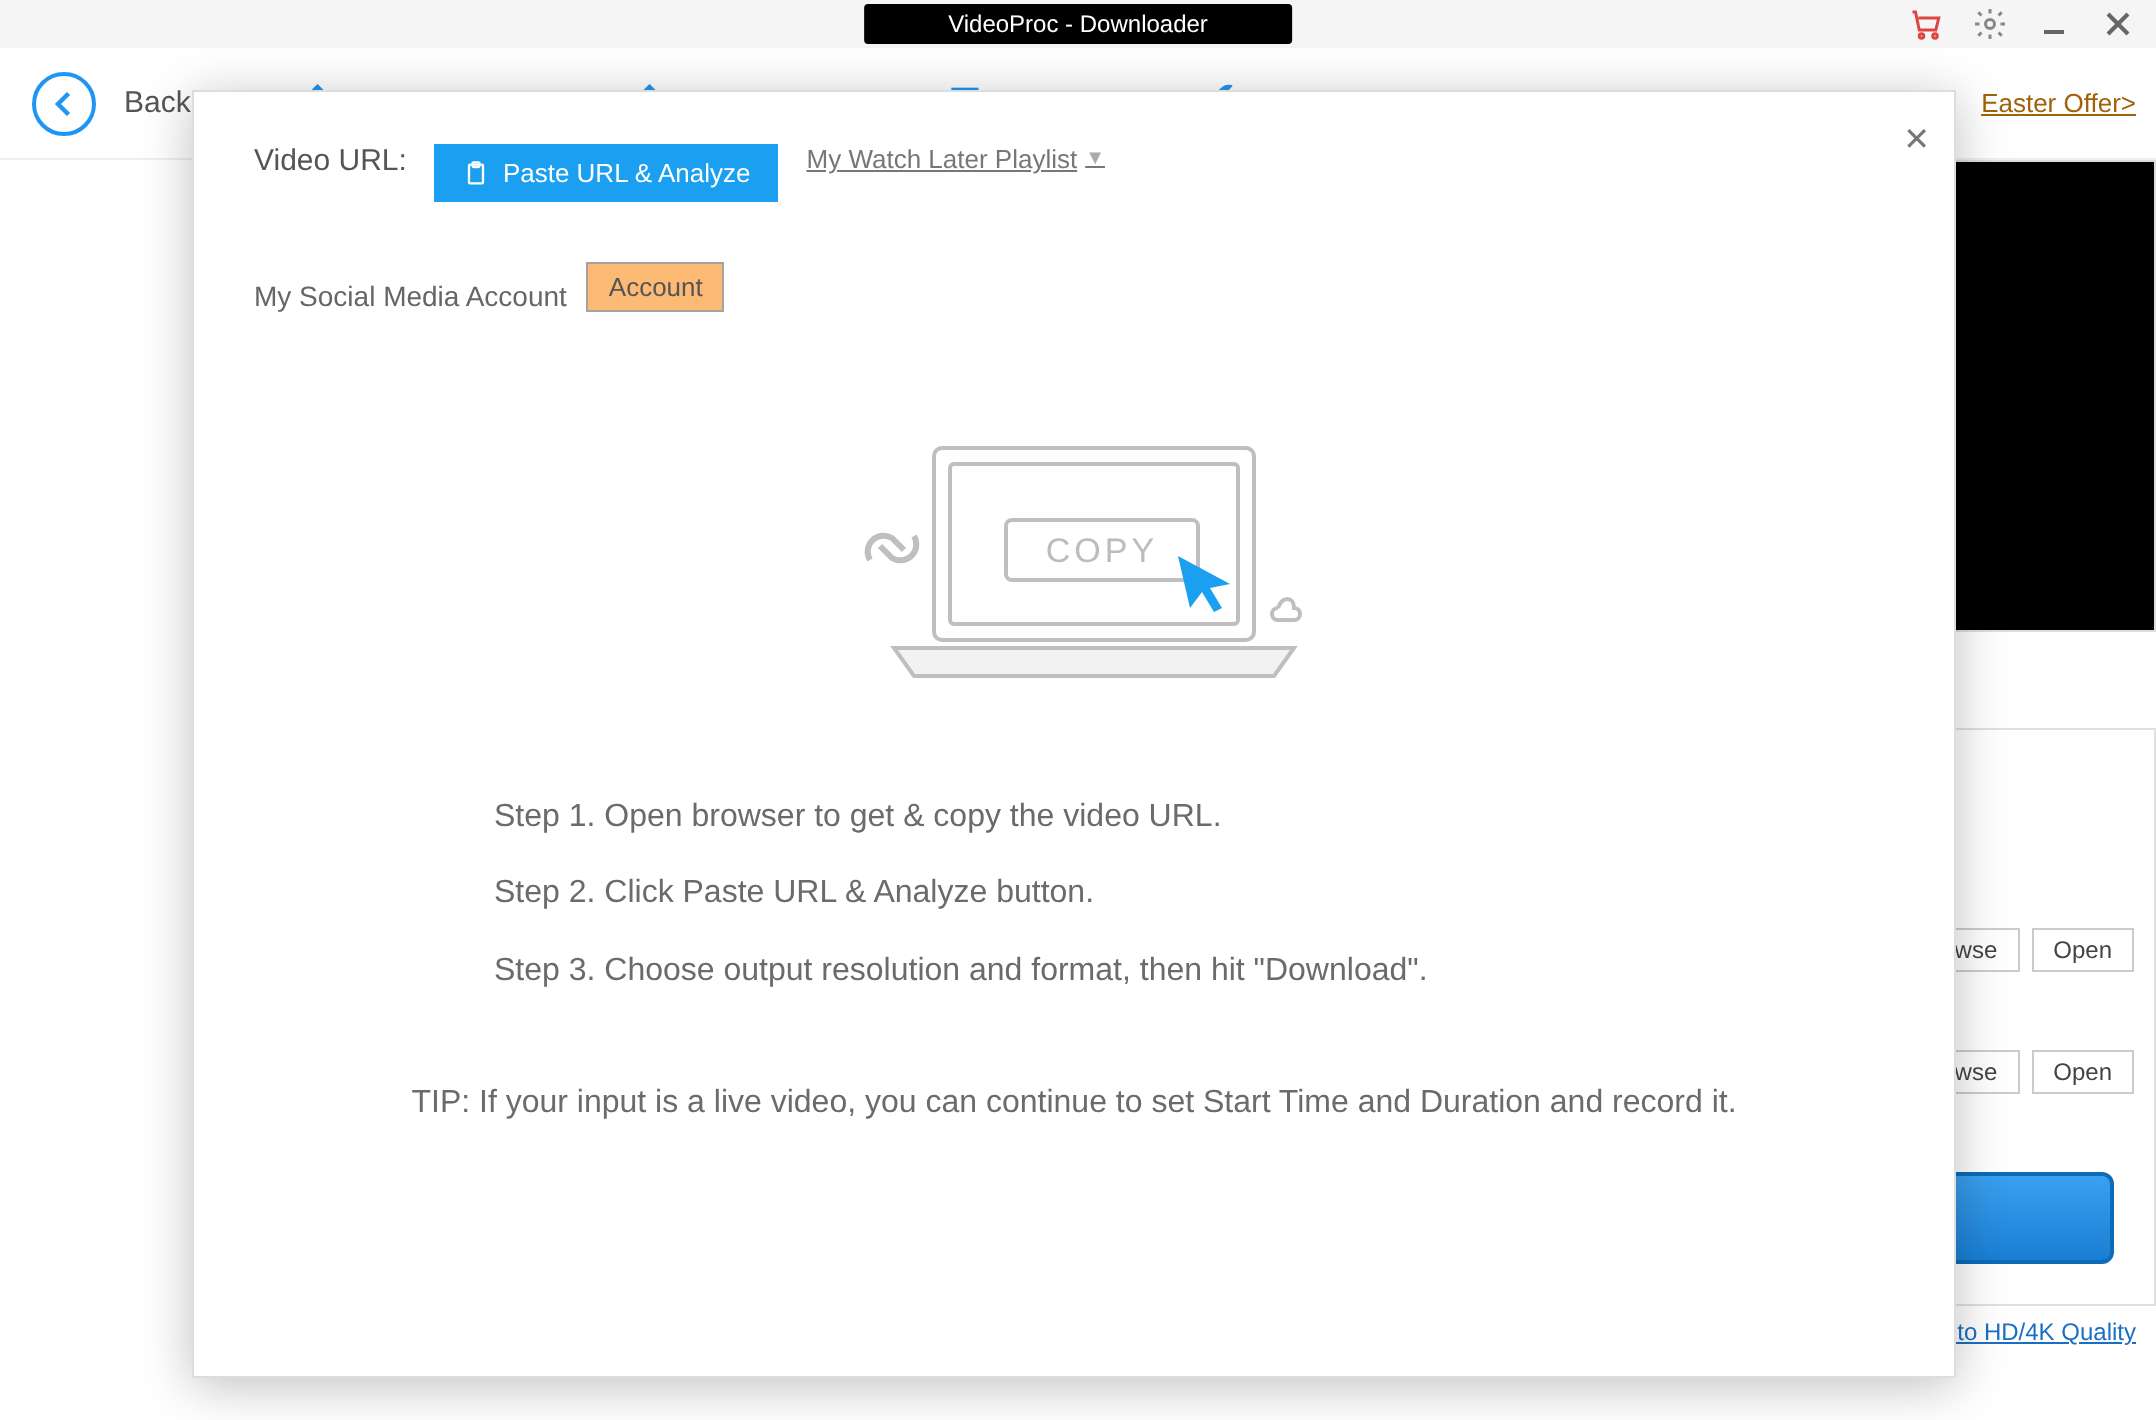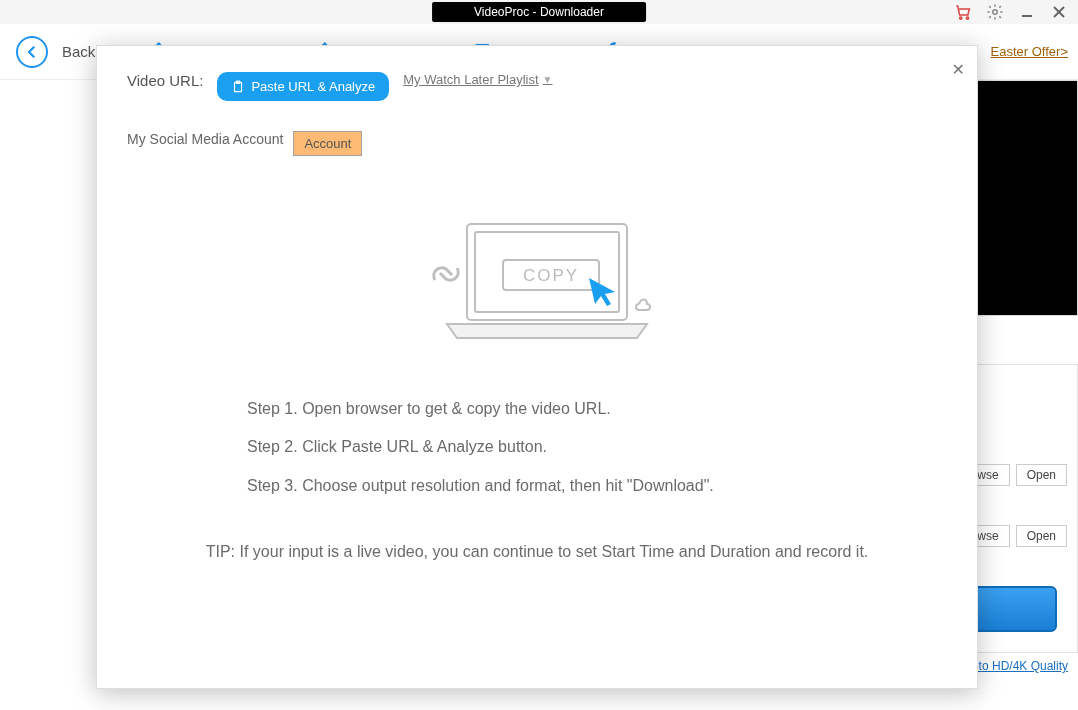--- a/index.html
+++ b/index.html
@@ -18,26 +18,26 @@
 .bg-side{border:1px solid #e0e0e0;margin-top:48px;font-size:13px;color:#555;padding:12px 10px}
 .bg-row{display:flex;justify-content:flex-end;gap:6px;margin-bottom:12px;align-items:center}
 .bg-row .txt{margin-right:auto;color:#666}
 .bg-btn{border:1px solid #ccc;background:#fff;font-size:12px;padding:3px 10px;cursor:pointer;color:#444}
 .bg-dl{height:46px;background:linear-gradient(#3aa0f0,#1a7fd4);border:2px solid #0d6bb8;border-radius:6px;margin:8px 10px 8px auto;width:180px}
 .bg-link{font-size:12px;color:#1a6fc4;text-decoration:underline;text-align:right;padding:6px 10px;cursor:pointer}
 .modal{position:absolute;left:96px;top:45px;width:882px;height:644px;background:#fff;box-shadow:0 4px 24px rgba(0,0,0,.25);border:1px solid #ddd}
 .modal-close{position:absolute;right:12px;top:14px;cursor:pointer;color:#777;font-size:16px}
 .m-head{padding:26px 30px 0 30px;display:flex;align-items:flex-start;gap:14px}
 .m-head .lbl{font-size:15px;color:#555}
-.paste-btn{background:#1a9ff1;color:#fff;border:none;padding:7px 14px;font-size:13px;border-radius:10px;cursor:pointer;display:flex;align-items:center;gap:6px}
+.paste-btn{background:#1a9ff1;color:#fff;border:none;padding:7px 14px;font-size:13px;border-radius:0;cursor:pointer;display:flex;align-items:center;gap:6px}
 .watch-link{font-size:13px;color:#777;text-decoration:underline;cursor:pointer;display:flex;align-items:center;gap:4px}
 .url-row{padding:14px 30px 0 30px;display:flex;gap:22px}
 .url-input{flex:1;border:1px solid #cfcfcf;padding:6px 10px;font-size:13px;color:#888;background:#fff}
 .analyze-btn{background:#35b3ff;color:#fff;border:none;padding:7px 28px;font-size:14px;border-radius:2px;cursor:pointer}
-.social-row{padding:30px 30px 0 30px;display:flex;align-items:flex-start;gap:10px;font-size:14px;color:#666}
+.social-row{padding:30px 30px 0 30px;display:flex;align-items:flex-end;gap:10px;font-size:14px;color:#666}
 .account-btn{border:1px solid #a3a3a3;background:#fdba74;padding:4px 10px;font-size:13px;cursor:pointer;color:#555}
 .illus{display:flex;justify-content:center;margin-top:60px}
 .steps{margin:44px auto 0 auto;width:580px;font-size:16px;color:#6b6b6b;line-height:2.4}
 .tip{text-align:center;margin-top:38px;font-size:16px;color:#6b6b6b}
 </style>
 </head>
 <body>
 
 <div class="titlebar">
   <div class="titlebar-center">VideoProc - Downloader</div>

